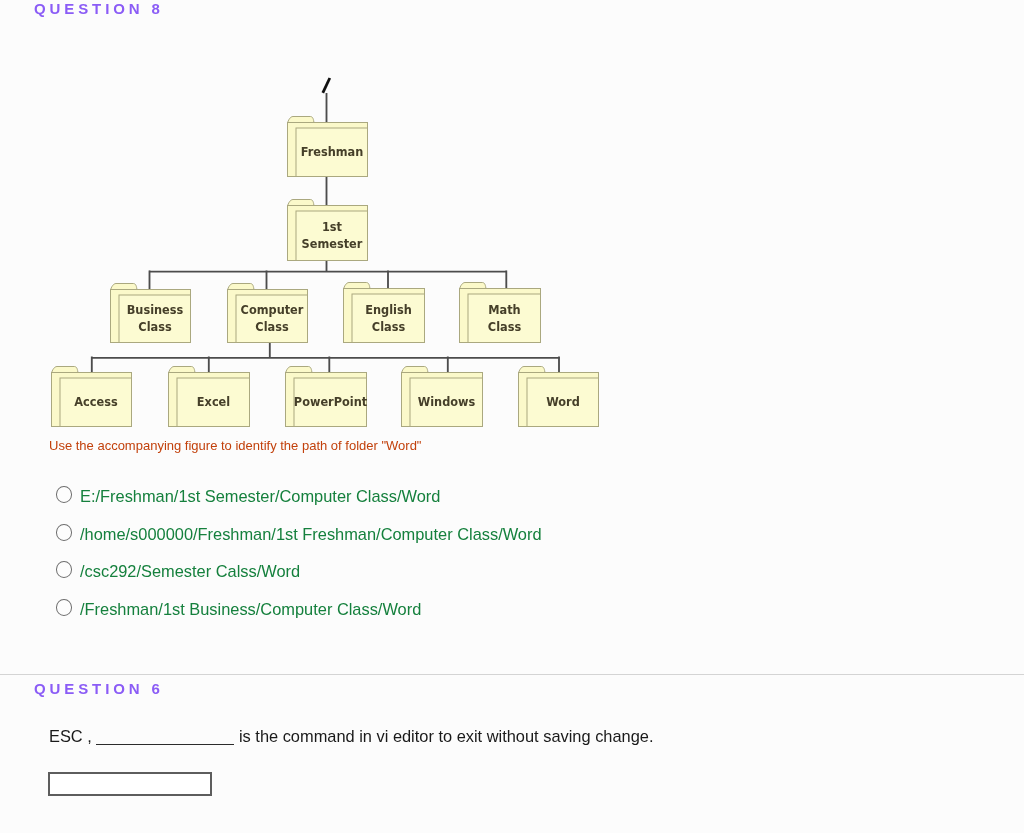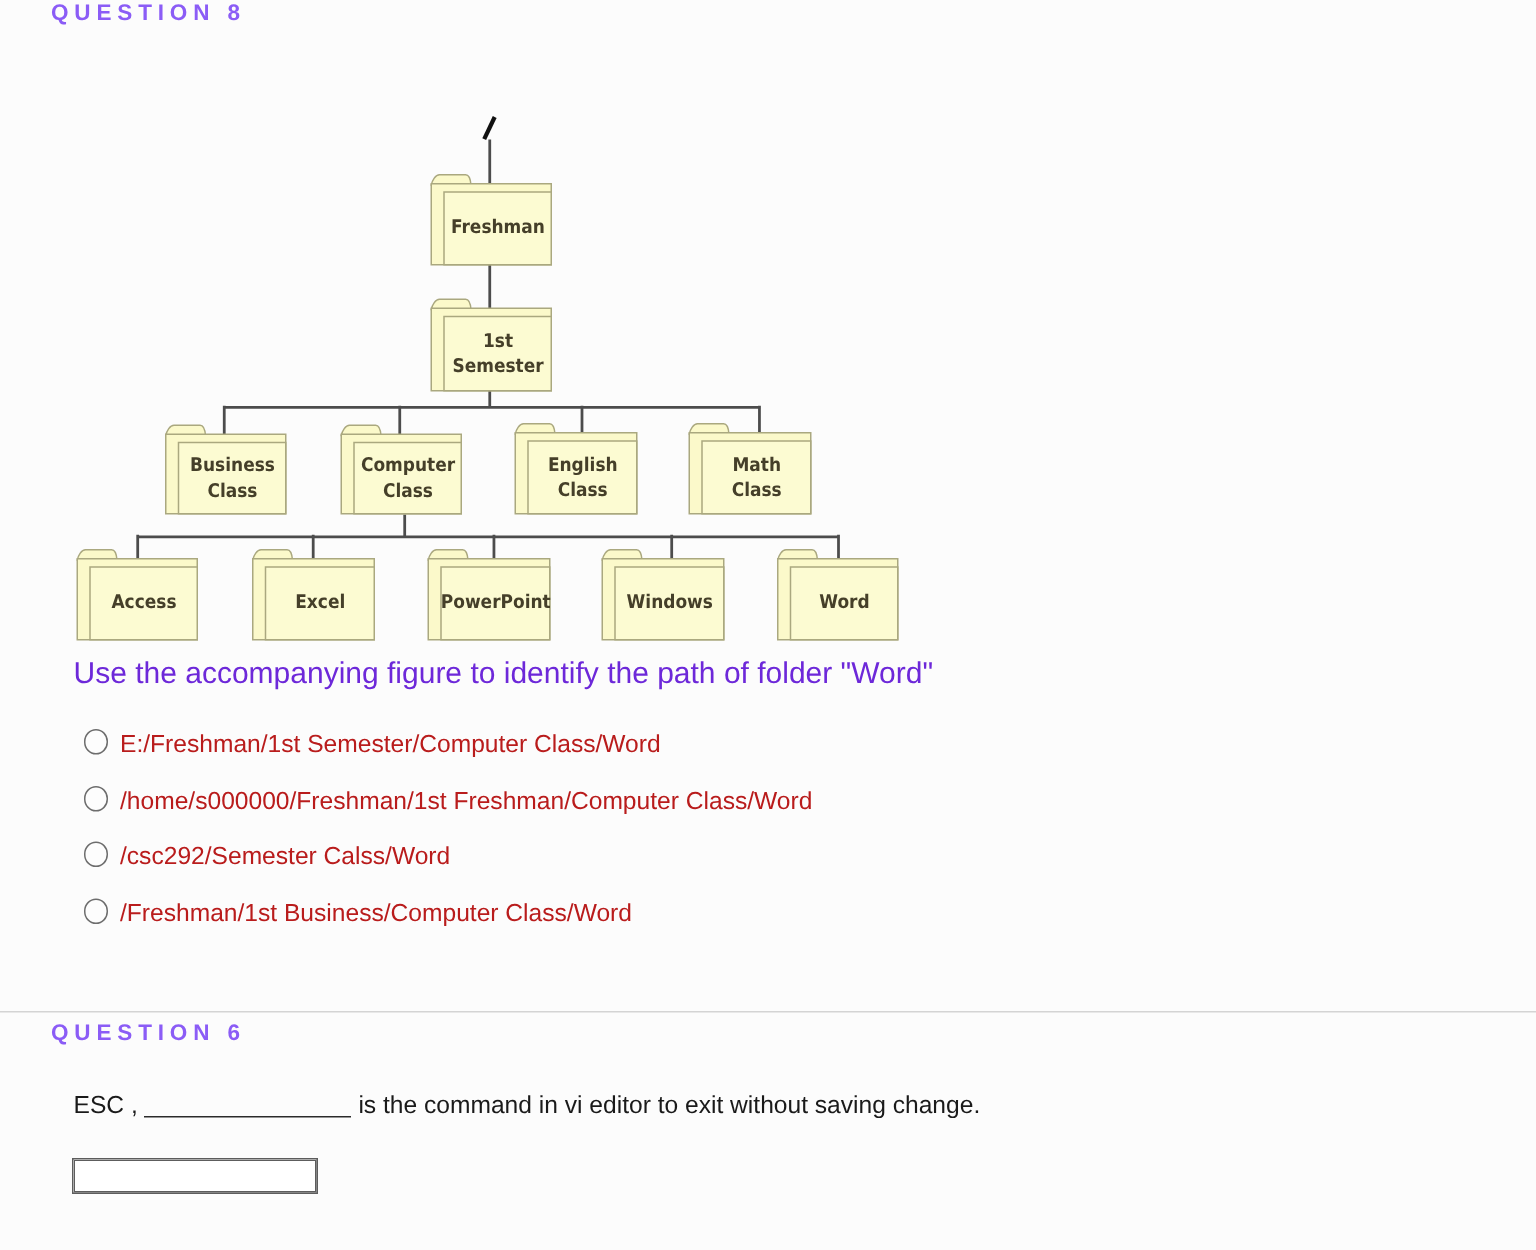--- a/index.html
+++ b/index.html
@@ -20,31 +20,31 @@
     white-space:nowrap;
   }
   #q8-head { left:34px; top:0px; }
   #q9-head { left:34px; top:680px; }
 
   .divider { position:absolute; left:0; width:1024px; height:1.5px; background:#d4d4d4; }
   #div1 { top:673.5px; }
 
   #diagram { position:absolute; left:0px; top:0px; }
 
-  .qtext { position:absolute; font-size:20px; color:#6d28d9; white-space:nowrap; }
+  .qtext { position:absolute; font-size:13px; color:#c2410c; white-space:nowrap; }
   #q8-prompt { left:49px; top:438px; }
 
   .choice-row { position:absolute; left:48px; height:22px; }
   .radio {
     position:absolute; left:7.5px; top:-1px; width:16.5px; height:17px; border-radius:50%;
     border:1.5px solid #6d6d6d; background:#fdfdfd; box-sizing:border-box;
   }
   .choice-label {
     position:absolute; left:32px; top:0px;
-    font-size:16.4px; color:#b91c1c; white-space:nowrap;
+    font-size:16.4px; color:#15803d; white-space:nowrap;
   }
 
   #q9-prompt {
     position:absolute; left:49px; top:722px;
     font-size:16.4px; color:#1a1a1a; white-space:nowrap;
   }
   .blank {
     display:inline-block; width:138px; overflow:hidden; color:transparent;
     border-bottom:1.3px solid #2b2b2b; position:relative; top:3px;
   }

